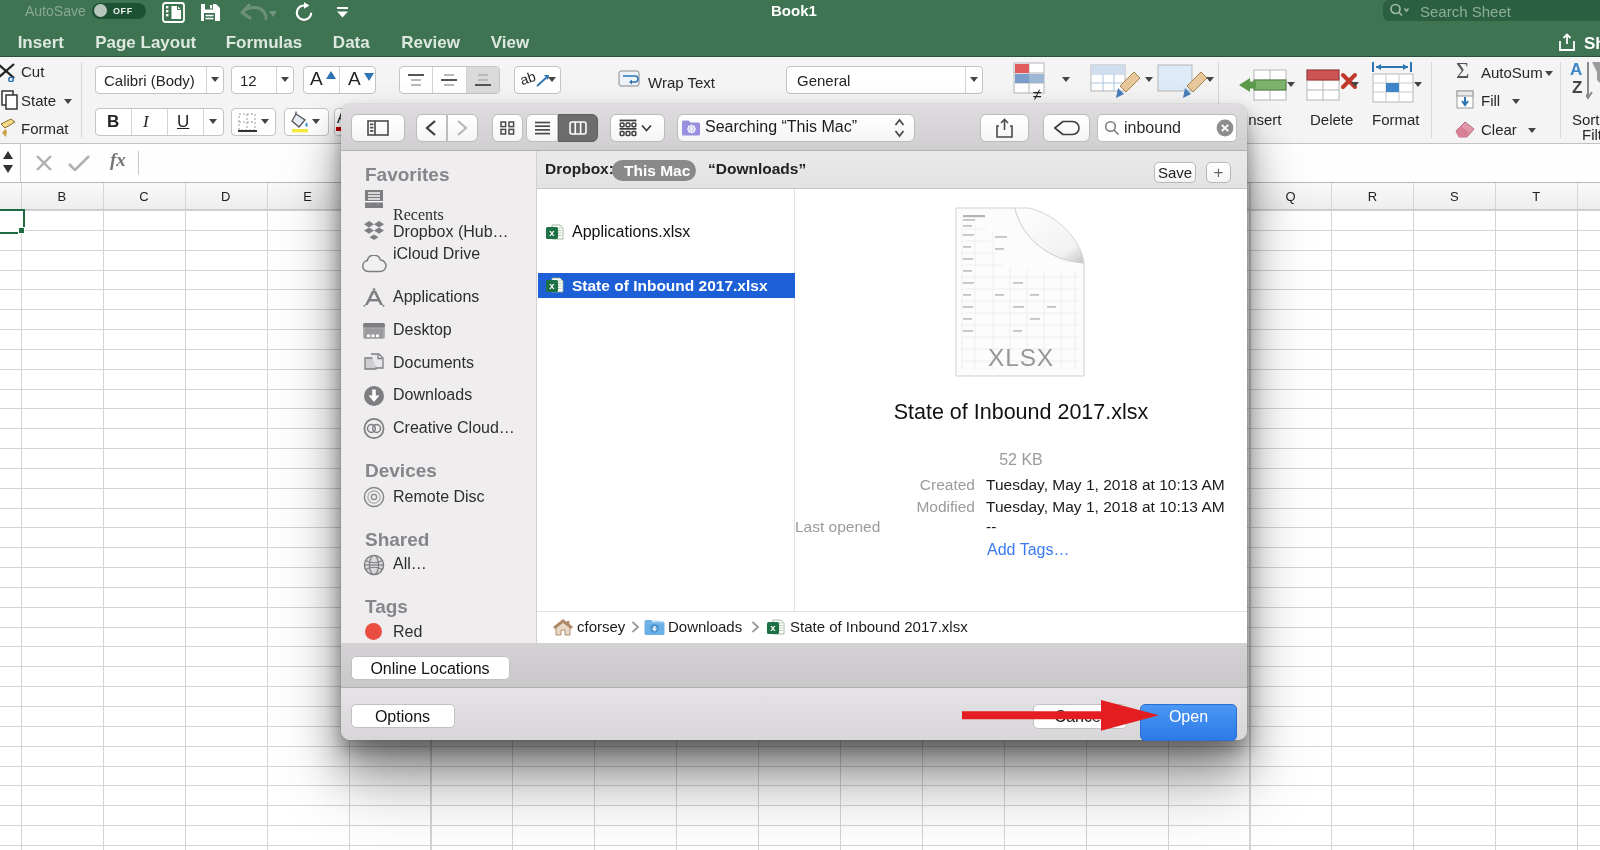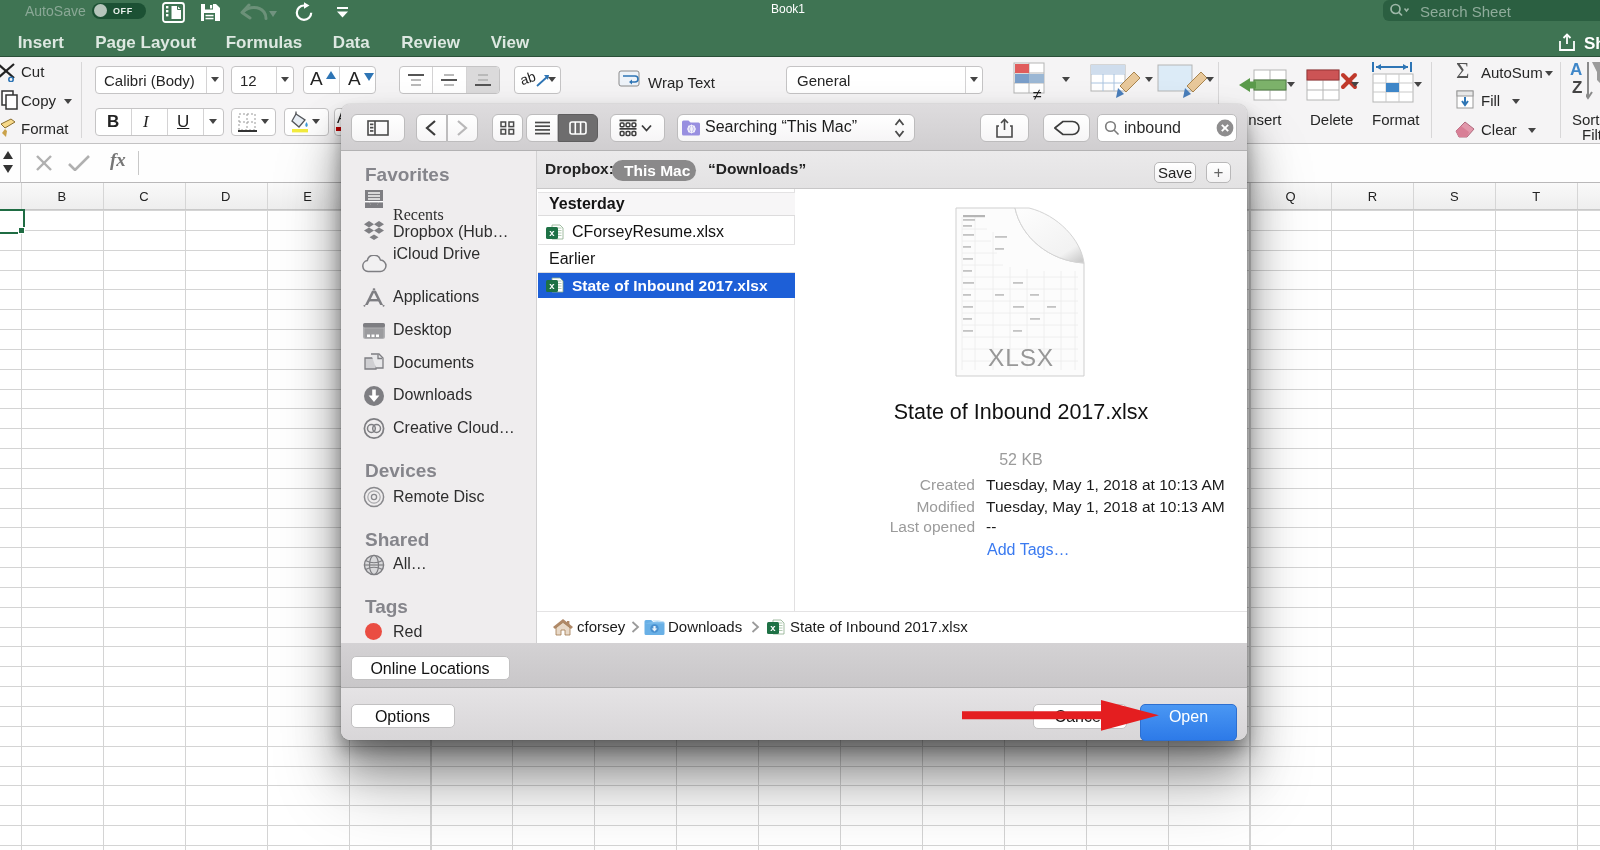--- a/index.html
+++ b/index.html
@@ -88,21 +88,21 @@
 
 <svg class="abs" style="left:294px;top:2px;" width="20" height="21" viewBox="0 0 20 21">
   <path d="M10 3.5 a7.2 7.2 0 1 0 7.2 7.2" fill="none" stroke="#fff" stroke-width="2.2"></path>
   <path d="M10 0.2 l5.5 3.3 l-5.5 3.3 z" fill="#fff"></path>
 </svg>
 
 <svg class="abs" style="left:336px;top:7px;" width="13" height="12" viewBox="0 0 13 12">
   <rect x="1" y="0" width="11" height="2" fill="#fff"></rect>
   <path d="M1 4.5 l11 0 l-5.5 6 z" fill="#fff"></path>
 </svg>
-<div class="abs" style="left:771px;top:2px;color:#fff;font-size:12px;font-weight:400;">Book1</div>
+<div class="abs" style="left:771px;top:2px;color:#fff;font-size:15px;font-weight:700;">Book1</div>
 
 <div class="abs" style="left:1383px;top:0px;width:217px;height:20.5px;background:#2b5f41;border-radius:6px 0 0 6px;"></div>
 <svg class="abs" style="left:1389px;top:3px;" width="26" height="15" viewBox="0 0 26 15">
   <circle cx="6.5" cy="6" r="4.5" fill="none" stroke="#9db7a8" stroke-width="1.7"></circle>
   <line x1="9.8" y1="9.3" x2="13" y2="12.5" stroke="#9db7a8" stroke-width="1.7"></line>
   <path d="M15.5 5.5 l2 2.5 l2 -2.5" fill="none" stroke="#9db7a8" stroke-width="1.5"></path>
 </svg>
 <div class="abs" style="left:1420px;top:3px;color:#8fac9b;font-size:15px;">Search Sheet</div>
 
 <div class="abs" id="tabrow" style="top:33px;left:0;width:1600px;height:24px;">
@@ -126,21 +126,21 @@
 <svg class="abs" style="left:0px;top:62px;" width="20" height="20" viewBox="0 0 20 20">
   <line x1="-2" y1="2" x2="14" y2="16" stroke="#222" stroke-width="2.2"></line>
   <line x1="14" y1="2" x2="-2" y2="16" stroke="#222" stroke-width="2.2"></line>
   <circle cx="11" cy="17.5" r="2.2" fill="none" stroke="#2e75b5" stroke-width="1.6"></circle>
 </svg>
 <div class="rlabel" style="left:21px;top:63px;">Cut</div>
 <svg class="abs" style="left:1px;top:90px;" width="18" height="20" viewBox="0 0 18 20">
   <rect x="1" y="1" width="11" height="14" fill="#fff" stroke="#333" stroke-width="1.5"></rect>
   <rect x="5" y="5" width="11" height="14" fill="#fff" stroke="#333" stroke-width="1.5"></rect>
 </svg>
-<div class="rlabel" style="left:21px;top:92px;">Copy</div>
+<div class="rlabel" style="left:21px;top:92px;">State</div>
 <div class="caret" style="left:64px;top:99px;"></div>
 <svg class="abs" style="left:0px;top:118px;" width="20" height="20" viewBox="0 0 20 20">
   <path d="M1 6 l10 -5 l4 3 l-10 6 z" fill="#f7d98a" stroke="#8a6d2f" stroke-width="1"></path>
   <path d="M5 11 l2 2 l-1 6 l-4 -4 z" fill="#caa24a"></path>
 </svg>
 <div class="rlabel" style="left:21px;top:120px;">Format</div>
 <div class="vsep" style="left:81px;top:62px;height:76px;"></div>
 
 <div class="rbtn" style="left:95px;top:66px;width:129px;height:28px;"></div>
 <div class="rlabel" style="left:104px;top:72px;">Calibri (Body)</div>
@@ -582,38 +582,32 @@
     <circle cx="11" cy="11" r="9.6" fill="#d9d9db" stroke="#7e7e82" stroke-width="1.4"></circle>
     <ellipse cx="11" cy="11" rx="4.5" ry="9.6" fill="none" stroke="#7e7e82" stroke-width="1.2"></ellipse>
     <line x1="1.4" y1="11" x2="20.6" y2="11" stroke="#7e7e82" stroke-width="1.2"></line>
     <path d="M2.5 6.5 q8.5 4.5 17 0 M2.5 15.5 q8.5 -4.5 17 0" fill="none" stroke="#7e7e82" stroke-width="1.2"></path>
   </svg>
   <div class="sbitem" style="top:450.5px;">All…</div>
   <div class="sbhead" style="top:492px;">Tags</div>
   <div class="abs" style="left:24px;top:519px;width:17px;height:17px;border-radius:50%;background:#ea4d42;"></div>
   <div class="sbitem" style="top:518.5px;">Red</div>
   <div id="listcol"></div>
-  <div class="lband" style="top:87.5px;height:24px;">
-      <span style="position:absolute;left:11px;top:2px;font-weight:700;">Yesterday</span>
-    </div>
   <svg class="abs" style="left:204px;top:120px;" width="19" height="16" viewBox="0 0 19 16">
     <path d="M7 1 h8 l3 3 v11 h-11 z" fill="#fff" stroke="#8aac8a" stroke-width="0.8"></path>
     <g stroke="#9fbf9f" stroke-width="0.8">
         <line x1="8.5" y1="4" x2="16.5" y2="4"></line>
         <line x1="8.5" y1="6.5" x2="16.5" y2="6.5"></line>
         <line x1="8.5" y1="9" x2="16.5" y2="9"></line>
         <line x1="8.5" y1="11.5" x2="16.5" y2="11.5"></line>
       </g>
     <rect x="1" y="3" width="12" height="12" rx="1.5" fill="#1e7145"></rect>
     <text x="7" y="12.2" font-size="9.5" font-weight="bold" fill="#fff" text-anchor="middle" font-family="Liberation Sans">x</text>
   </svg>
-  <div class="abs" style="left:231px;top:119px;font-size:16px;color:#111;">CForseyResume.xlsx</div>
-  <div class="lband" style="top:139.5px;height:29px;background:#fff;">
-      <span style="position:absolute;left:11px;top:5px;">Earlier</span>
-    </div>
+  <div class="abs" style="left:231px;top:119px;font-size:16px;color:#111;">Applications.xlsx</div>
   <div class="abs" style="left:197px;top:168.5px;width:257px;height:25.5px;background:#1d5fd7;"></div>
   <svg class="abs" style="left:204px;top:173px;" width="19" height="16" viewBox="0 0 19 16">
     <path d="M7 1 h8 l3 3 v11 h-11 z" fill="#fff" stroke="#8aac8a" stroke-width="0.8"></path>
     <g stroke="#9fbf9f" stroke-width="0.8">
         <line x1="8.5" y1="4" x2="16.5" y2="4"></line>
         <line x1="8.5" y1="6.5" x2="16.5" y2="6.5"></line>
         <line x1="8.5" y1="9" x2="16.5" y2="9"></line>
         <line x1="8.5" y1="11.5" x2="16.5" y2="11.5"></line>
       </g>
     <rect x="1" y="3" width="12" height="12" rx="1.5" fill="#1e7145"></rect>
@@ -682,21 +676,21 @@
     </g>
     <path d="M60 1 C66 30 94 54 129 56 C126 33 103 8 74 1 Z" fill="url(#foldsh)" stroke="#d4d4d4" stroke-width="1"></path>
     <text x="66" y="159" font-size="24.5" fill="#989898" text-anchor="middle" font-family="Liberation Sans" letter-spacing="0.8">XLSX</text>
   </svg>
   <div class="abs" style="left:454px;top:296px;width:452px;text-align:center;font-size:21.5px;color:#111;">State of Inbound 2017.xlsx</div>
   <div class="abs" style="left:454px;top:347px;width:452px;text-align:center;font-size:16px;color:#9b9b9b;">52 KB</div>
   <div class="abs" style="left:454px;top:372px;width:180px;text-align:right;font-size:15.5px;color:#9b9b9b;">Created</div>
   <div class="abs" style="left:645px;top:372px;font-size:15.5px;color:#1b1b1b;">Tuesday, May 1, 2018 at 10:13 AM</div>
   <div class="abs" style="left:454px;top:393.5px;width:180px;text-align:right;font-size:15.5px;color:#9b9b9b;">Modified</div>
   <div class="abs" style="left:645px;top:393.5px;font-size:15.5px;color:#1b1b1b;">Tuesday, May 1, 2018 at 10:13 AM</div>
-  <div class="abs" style="left:454px;top:414px;width:180px;text-align:right;font-size:15.5px;color:#9b9b9b;">Last opened</div>
+  <div class="abs" style="left:454px;top:414px;width:180px;text-align:left;font-size:15.5px;color:#9b9b9b;">Last opened</div>
   <div class="abs" style="left:645px;top:414px;font-size:15.5px;color:#1b1b1b;">--</div>
   <div class="abs" style="left:646px;top:437px;font-size:16px;color:#3a7af0;">Add Tags…</div>
   <div id="crumbbar"></div>
   <svg class="abs" style="left:211px;top:515px;" width="22" height="17" viewBox="0 0 22 17">
     <path d="M11 0 L21 8 L19 10 L11 3.6 L3 10 L1 8 Z" fill="#b08968"></path>
     <path d="M4 8.8 L11 3.4 L18 8.8 V16 H13 V11 H9 V16 H4 Z" fill="#e8d9c8" stroke="#a1794f" stroke-width="0.8"></path>
     <rect x="15" y="2" width="2.4" height="4" fill="#b08968"></rect>
   </svg>
   <div class="abs" style="left:236px;top:514px;font-size:15px;color:#1b1b1b;">cforsey</div>
   <svg class="abs" style="left:290px;top:517px;" width="9" height="12">

